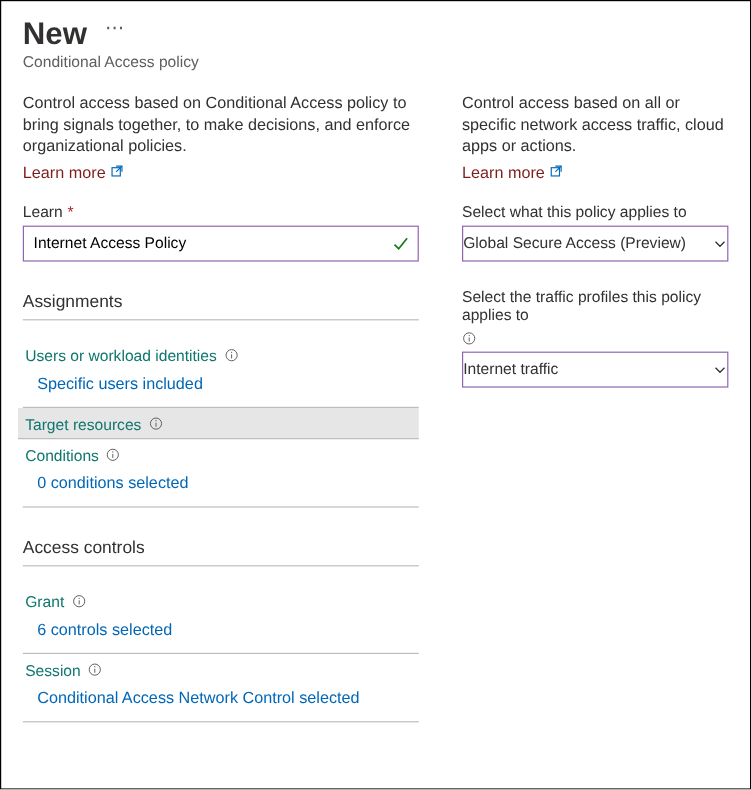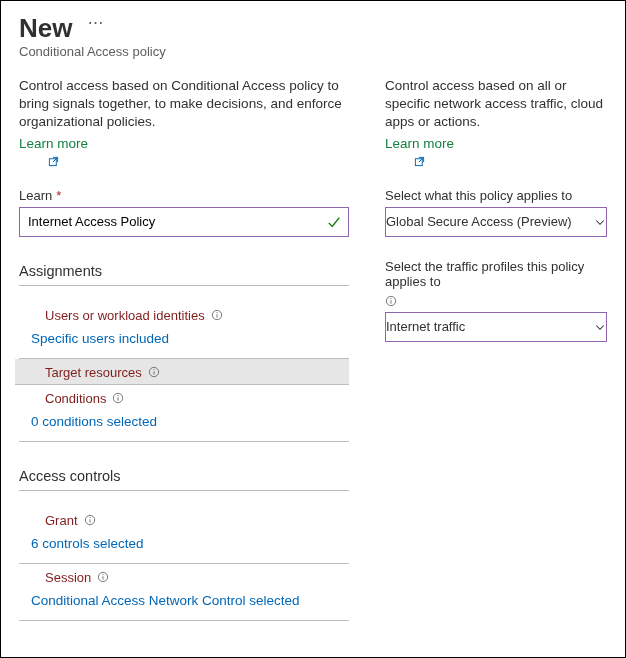--- a/index.html
+++ b/index.html
@@ -21,21 +21,21 @@
     font-size: 26px; font-weight: 600; margin: 0;
   }
   .more-dots { font-size: 16px; color:#605e5c; cursor:pointer; letter-spacing:1px; }
   .subtitle {
     font-size: 13px; color: #605e5c; margin: 0 0 18px 0;
   }
   .cols { display:flex; gap: 36px; }
   .col { flex:1; min-width:0; }
   .col-left { flex: 0 0 330px; }
   .desc { margin: 0 0 4px 0; line-height: 1.35; color:#323130; }
-  .learn-link { color:#15803d; text-decoration:none; display:inline-flex; align-items:center; gap:4px; margin-bottom:18px; cursor:pointer;flex-direction:column; }
+  .learn-link { color:#7f1d1d; text-decoration:none; display:inline-flex; align-items:center; gap:4px; margin-bottom:18px; cursor:pointer; }
   .learn-link svg { width:11px; height:11px; }
   .field-label { font-size: 13px; margin-bottom:4px; display:flex; align-items:center; gap:4px; }
   .req { color:#a4262c; }
   .text-input {
     width: 100%; height: 30px;
     border: 1px solid #8f65b1;
     padding: 0 30px 1px 8px;
     font-family: inherit; font-size: 13px;
     position:relative;
   }
@@ -54,21 +54,21 @@
   .row {
     padding: 6px 2px 4px 2px;
   }
   .row.hr-after { border-bottom: 1px solid #bdbdbd; padding-bottom: 8px; }
   .row.selected {
     background:#e6e6e6;
     margin-left:-4px; margin-right:0;
     padding-left:6px;
     border-bottom: 1px solid #bdbdbd;
   }
-  .row-label { font-size: 13px; display:flex; align-items:center; gap:6px; color:#7f1d1d;margin-left:24px; }
+  .row-label { font-size: 13px; display:flex; align-items:center; gap:6px; color:#0f766e; }
   .row-value {
     display:block;
     color:#0067b8;
     margin: 8px 0 4px 10px;
     cursor:pointer;
   }
   .info-icon {
     width:12px; height:12px; display:inline-block; flex-shrink:0;
   }
   .info-icon svg { width:12px; height:12px; display:block; }

